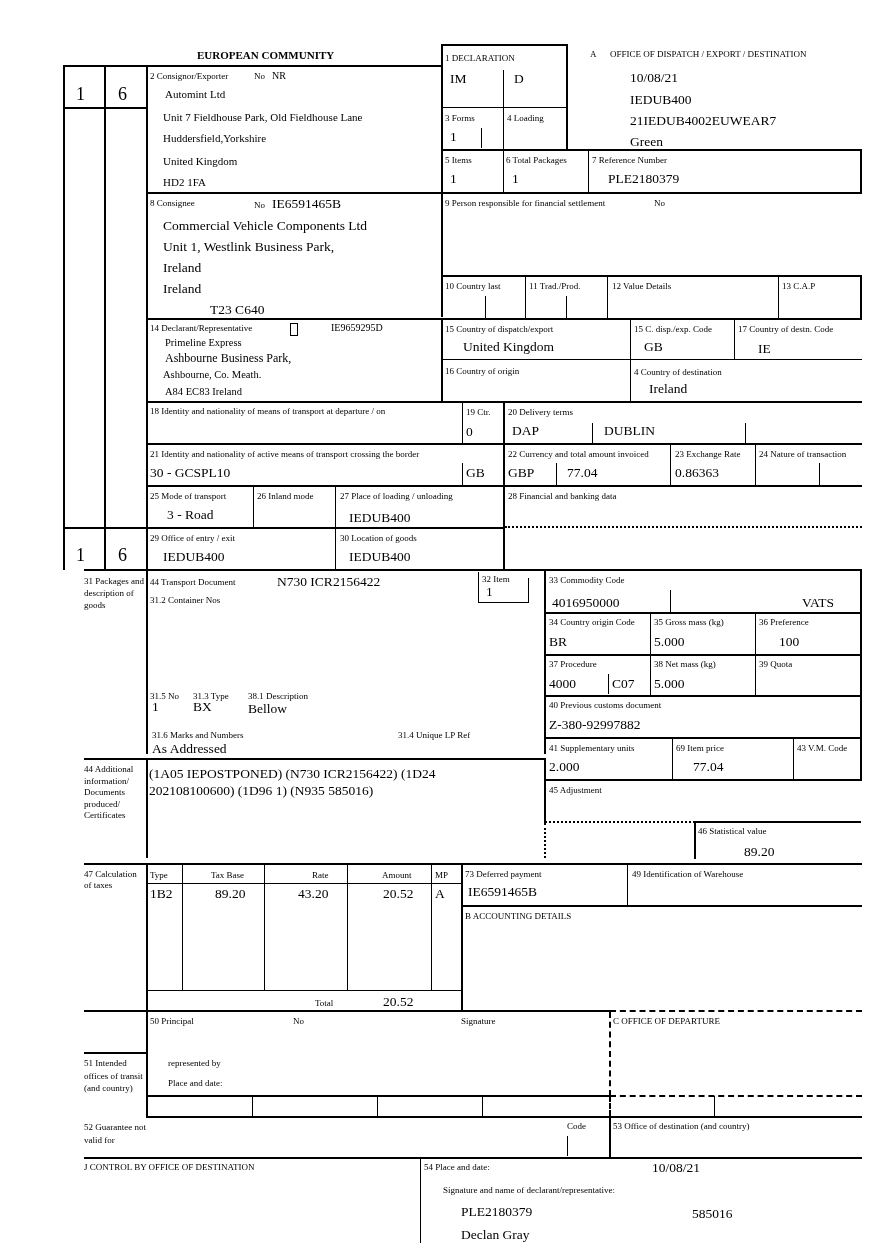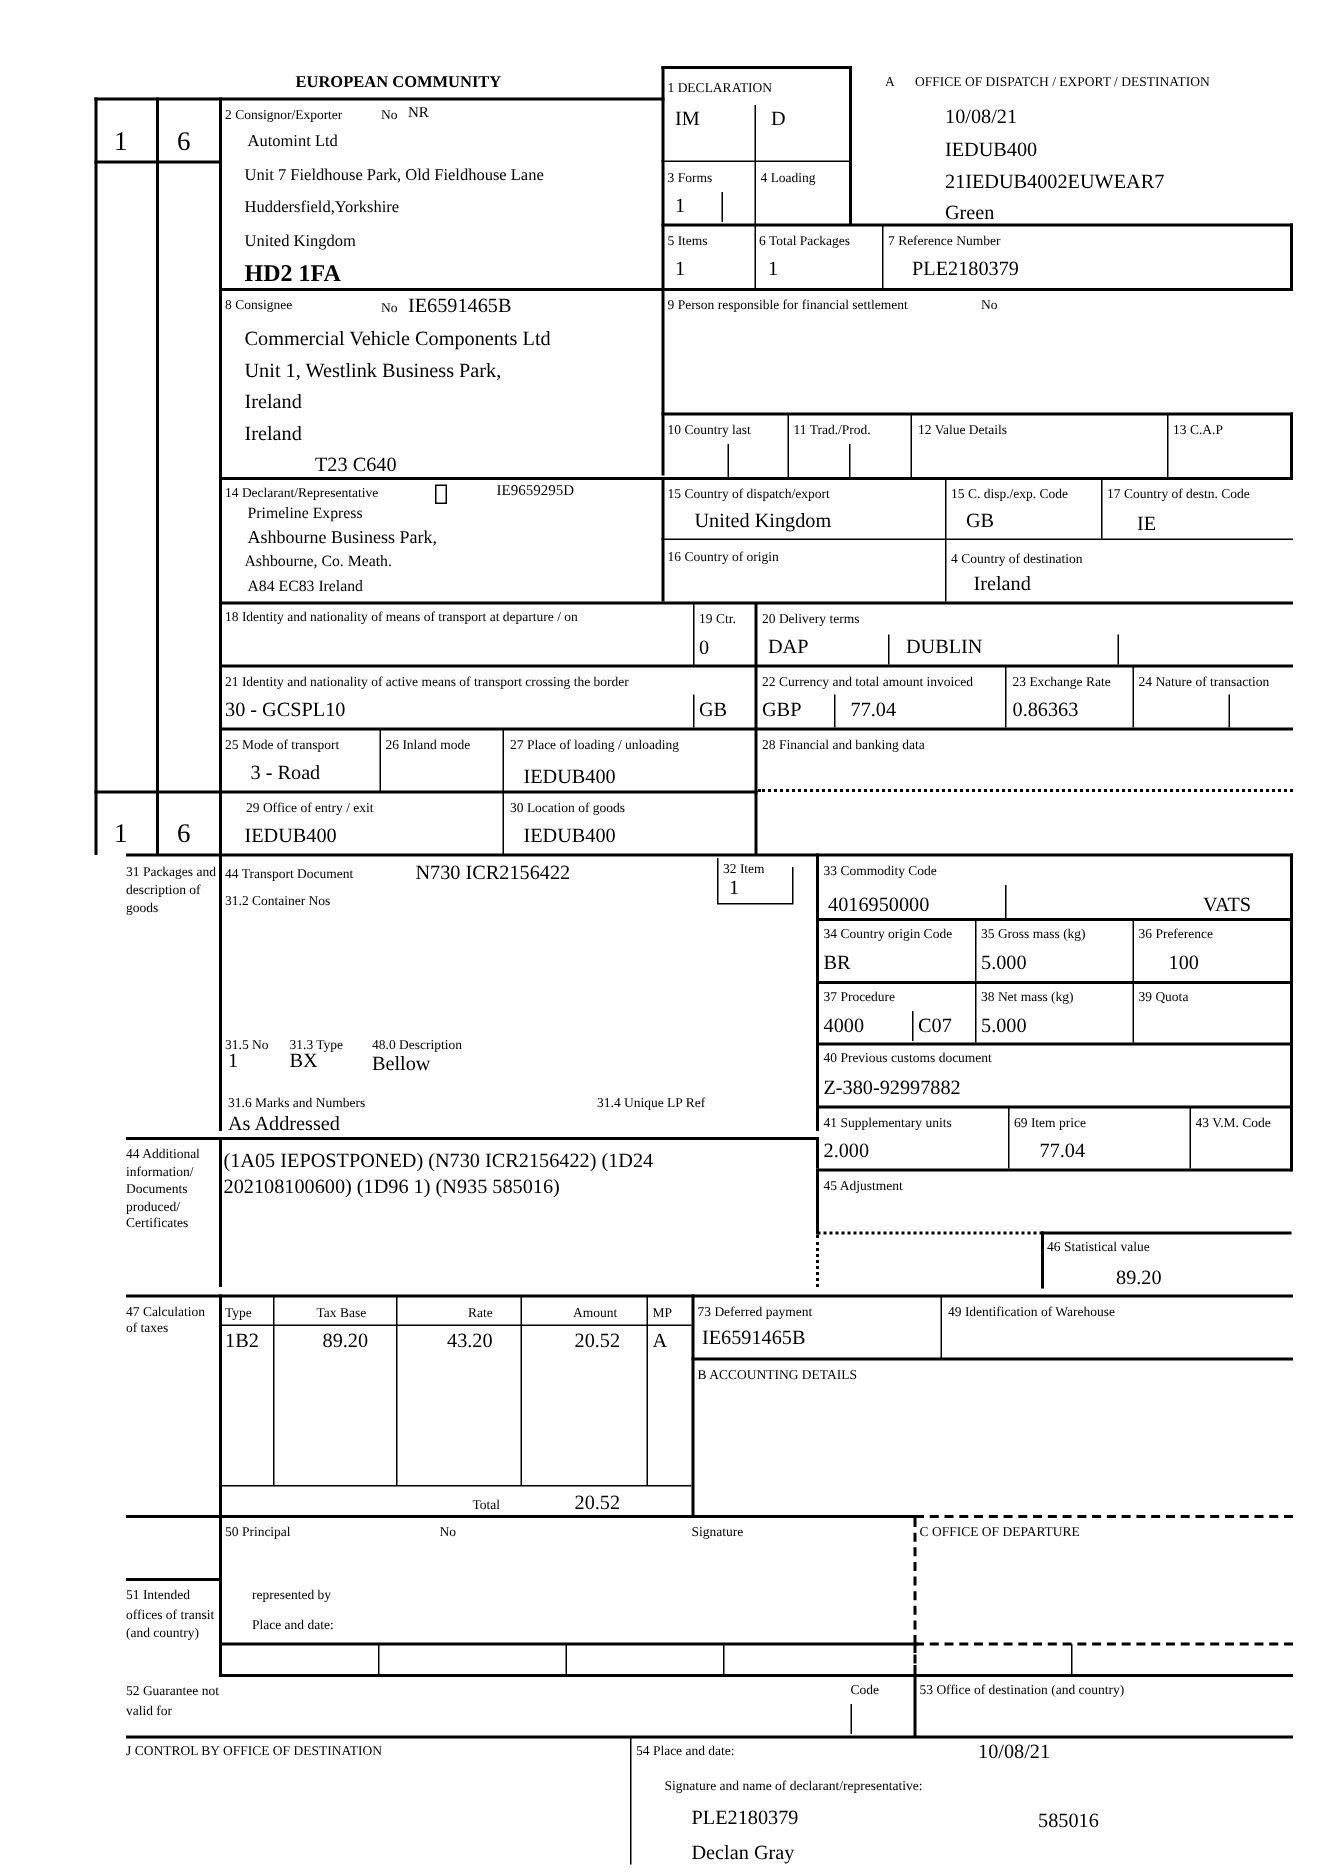--- a/index.html
+++ b/index.html
@@ -56,21 +56,21 @@
 <div class="val" style="left:450px;top:71px;">IM</div>
 <div class="val" style="left:514px;top:71px;">D</div>
 
 <div class="lbl" style="left:150px;top:71px;">2 Consignor/Exporter</div>
 <div class="lbl" style="left:254px;top:71px;">No</div>
 <div class="lbl" style="left:272px;top:71px;font-size:10px;">NR</div>
 <div class="val" style="left:165px;top:87px;font-size:11px;">Automint Ltd</div>
 <div class="val" style="left:163px;top:110px;font-size:11px;">Unit 7 Fieldhouse Park, Old Fieldhouse Lane</div>
 <div class="val" style="left:163px;top:131px;font-size:11px;">Huddersfield,Yorkshire</div>
 <div class="val" style="left:163px;top:154px;font-size:11px;">United Kingdom</div>
-<div class="val" style="left:163px;top:175px;font-size:16px;font-weight:bold;">HD2 1FA</div>
+<div class="val" style="left:163px;top:175px;font-size:11px;">HD2 1FA</div>
 
 <div class="lbl" style="left:445px;top:113px;">3 Forms</div>
 <div class="val" style="left:450px;top:129px;">1</div>
 <div class="lbl" style="left:507px;top:113px;">4 Loading</div>
 <div class="lbl" style="left:445px;top:155px;">5 Items</div>
 <div class="val" style="left:450px;top:171px;">1</div>
 <div class="lbl" style="left:506px;top:155px;">6 Total Packages</div>
 <div class="val" style="left:512px;top:171px;">1</div>
 <div class="lbl" style="left:592px;top:155px;">7 Reference Number</div>
 <div class="val" style="left:608px;top:171px;">PLE2180379</div>
@@ -156,21 +156,21 @@
 <div class="tvl" style="left:335px;top:486px;height:84px;"></div>
 <div class="dhl" style="left:505px;top:526px;width:357px;"></div>
 <div class="lbl" style="left:150px;top:491px;">25 Mode of transport</div>
 <div class="val" style="left:167px;top:507px;">3 - Road</div>
 <div class="lbl" style="left:257px;top:491px;">26 Inland mode</div>
 <div class="lbl" style="left:340px;top:491px;">27 Place of loading / unloading</div>
 <div class="val" style="left:349px;top:510px;">IEDUB400</div>
 <div class="lbl" style="left:508px;top:491px;">28 Financial and banking data</div>
 
 <div class="vl" style="left:503px;top:527px;height:43px;"></div>
-<div class="lbl" style="left:150px;top:533px;margin-left:14px;">29 Office of entry / exit</div>
+<div class="lbl" style="left:150px;top:533px;">29 Office of entry / exit</div>
 <div class="val" style="left:163px;top:549px;">IEDUB400</div>
 <div class="lbl" style="left:340px;top:533px;">30 Location of goods</div>
 <div class="val" style="left:349px;top:549px;">IEDUB400</div>
 
 <div class="hl" style="left:84px;top:569px;width:778px;"></div>
 <div class="vl" style="left:146px;top:569px;height:185px;"></div>
 <div class="vl" style="left:544px;top:569px;height:185px;"></div>
 <div class="vl" style="left:860px;top:569px;height:212px;"></div>
 <div class="lbl ml" style="left:84px;top:575px;width:60px;line-height:12px;">31 Packages and description of goods</div>
 <div class="lbl" style="left:150px;top:577px;">44 Transport Document</div>
@@ -180,21 +180,21 @@
 <div class="tvl" style="left:478px;top:572px;height:30px;"></div>
 <div class="tvl" style="left:528px;top:578px;height:24px;"></div>
 <div class="thl" style="left:478px;top:602px;width:51px;"></div>
 <div class="lbl" style="left:482px;top:574px;">32 Item</div>
 <div class="val" style="left:486px;top:584px;">1</div>
 
 <div class="lbl" style="left:150px;top:691px;">31.5 No</div>
 <div class="val" style="left:152px;top:699px;">1</div>
 <div class="lbl" style="left:193px;top:691px;">31.3 Type</div>
 <div class="val" style="left:193px;top:699px;">BX</div>
-<div class="lbl" style="left:248px;top:691px;">48.0 Description</div>
+<div class="lbl" style="left:248px;top:691px;">38.1 Description</div>
 <div class="val" style="left:248px;top:701px;">Bellow</div>
 <div class="lbl" style="left:152px;top:730px;">31.6 Marks and Numbers</div>
 <div class="val" style="left:152px;top:741px;">As Addressed</div>
 <div class="lbl" style="left:398px;top:730px;">31.4 Unique LP Ref</div>
 
 <div class="lbl" style="left:549px;top:575px;">33 Commodity Code</div>
 <div class="val" style="left:552px;top:595px;">4016950000</div>
 <div class="tvl" style="left:670px;top:590px;height:22px;"></div>
 <div class="val" style="left:802px;top:595px;">VATS</div>
 

